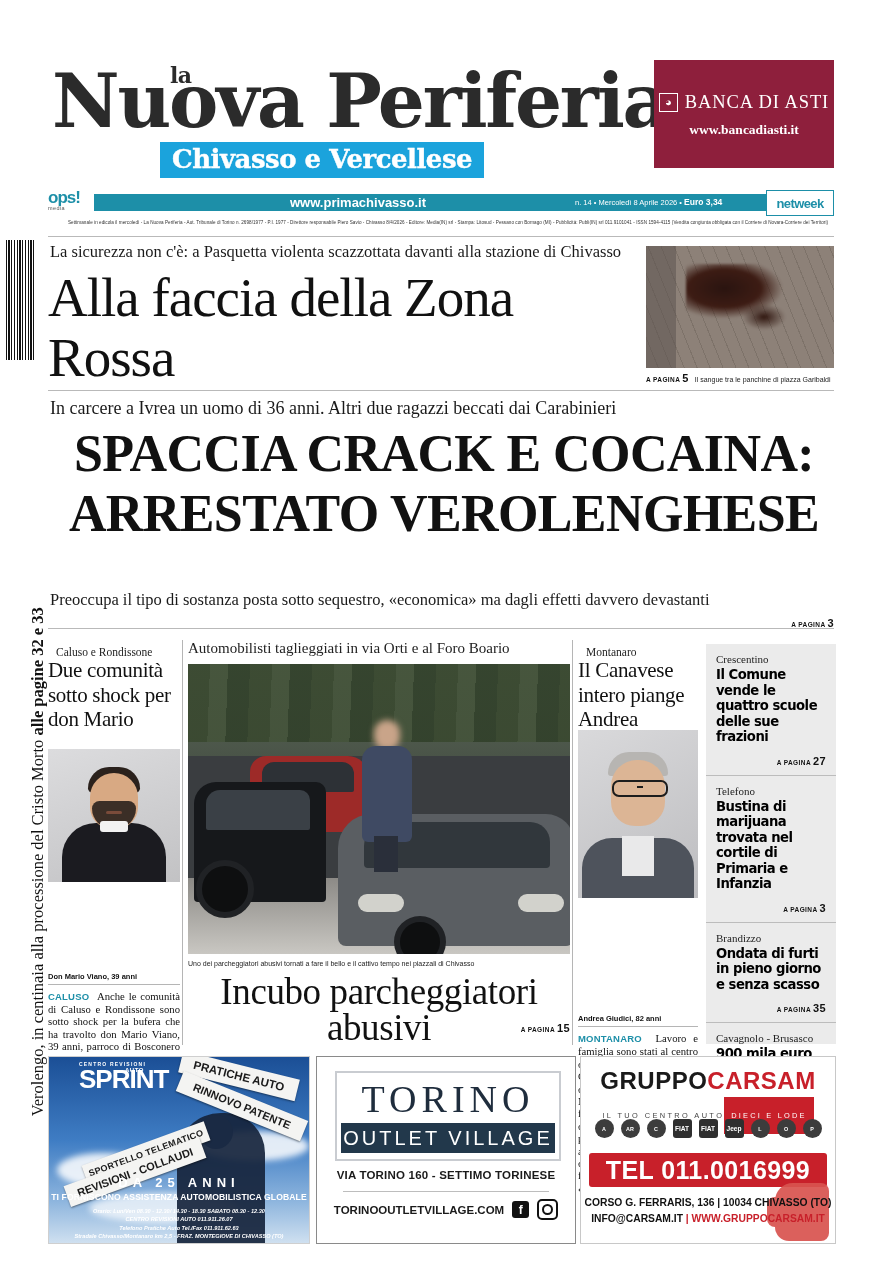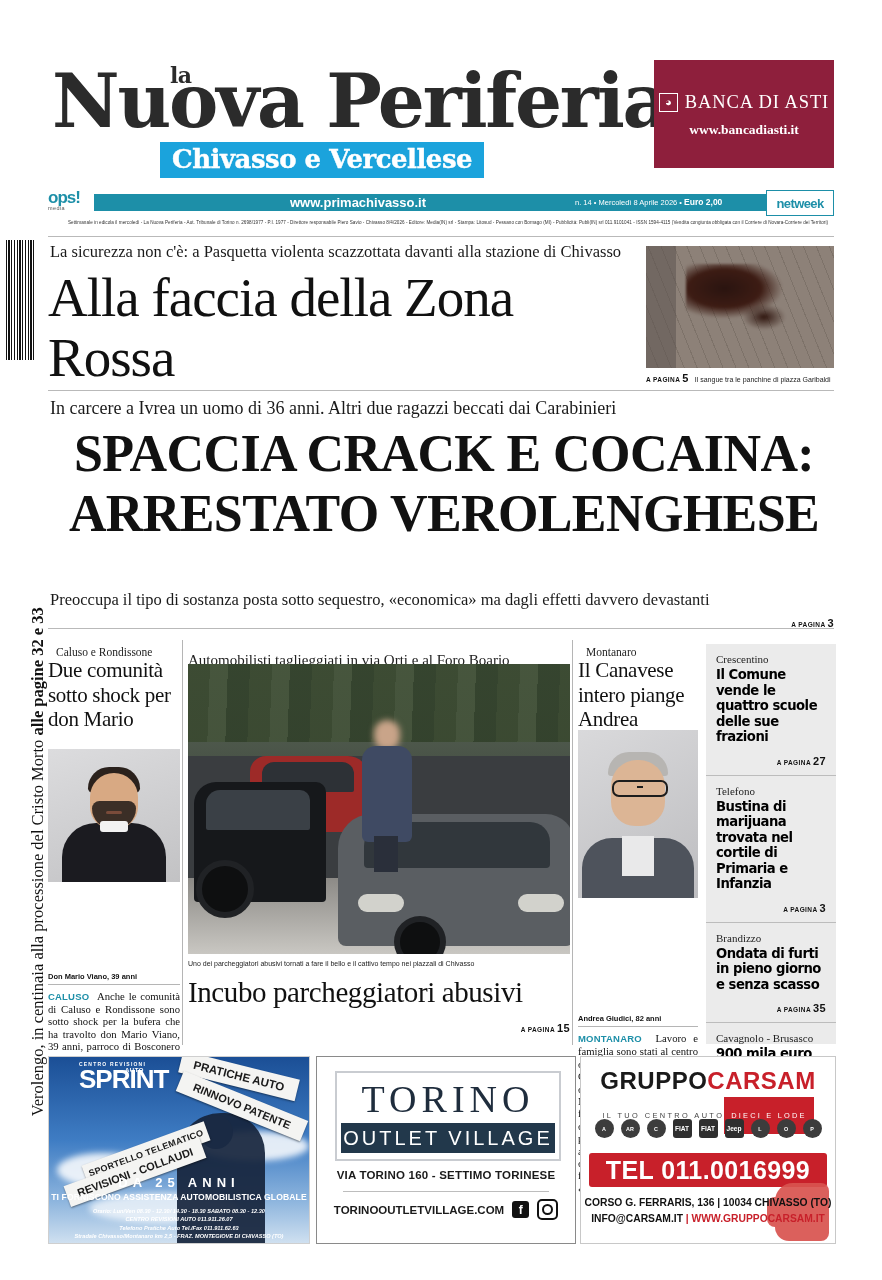--- a/index.html
+++ b/index.html
@@ -137,22 +137,22 @@
   .car-grey-win{position:absolute;left:176px;top:158px;width:186px;height:46px;background:#31373c;
     border-radius:24px 20px 4px 4px;}
   .headlight{position:absolute;width:46px;height:18px;background:#e8e6df;border-radius:9px;opacity:.85;}
   .person{position:absolute;left:172px;top:56px;width:54px;height:150px;}
   .per-head{position:absolute;left:14px;top:0;width:26px;height:30px;background:#c9a489;
     border-radius:13px;filter:blur(3px);}
   .per-coat{position:absolute;left:2px;top:26px;width:50px;height:96px;background:#3f4a63;
     border-radius:14px 14px 6px 6px;}
   .per-leg{position:absolute;left:14px;top:116px;width:24px;height:36px;background:#2a2f3a;}
   .cap-cars{position:absolute;left:0;top:320px;width:382px;}
-  .head-cars{position:absolute;left:0;top:334px;width:382px;
-    font-size:29px;line-height:36px;letter-spacing:-.4px;color:#111;}
+  .head-cars{position:absolute;left:0;top:334px;width:382px;text-align:center;
+    font-size:37px;line-height:36px;letter-spacing:-.4px;color:#111;}
 
   .photo-man{position:absolute;left:0;top:84px;width:120px;height:168px;overflow:hidden;
     background:#cfcfd1;}
   .m-bg{position:absolute;inset:0;background:linear-gradient(150deg,#d9d9db,#bdbdc0);}
   .m-body{position:absolute;left:4px;top:108px;width:112px;height:62px;background:#4e535c;
     border-radius:30px 30px 0 0;}
   .m-shirt{position:absolute;left:44px;top:106px;width:32px;height:40px;background:#e9e9ea;
     transform:rotate(0deg);}
   .m-face{position:absolute;left:33px;top:30px;width:54px;height:66px;background:#dcb595;
     border-radius:26px 26px 24px 24px;}
@@ -277,21 +277,21 @@
     </div>
   </div>
 
   <div class="infobar"></div>
   <div class="ops">
     <div class="ops-main">ops!</div>
     <div class="ops-sub">media</div>
   </div>
   <div class="ib-site">www.primachivasso.it</div>
   <div class="ib-issue">
-    <span>n. 14 • Mercoledì 8 Aprile 2026 • </span><b>Euro 2,00</b>
+    <span>n. 14 • Mercoledì 8 Aprile 2026 • </span><b>Euro 3,34</b>
   </div>
   <div class="netweek">
     <span>netweek</span>
   </div>
   <div class="colophon">Settimanale in edicola il mercoledì - La Nuova Periferia - Aut. Tribunale di Torino n. 2698/1977 - P.I. 1977 - Direttore responsabile Piero Savio - Chivasso 8/4/2026 - Editore: Media(IN) srl - Stampa: Litosud - Pessano con Bornago (MI) - Pubblicità: Publi(IN) srl 011.9101041 - ISSN 1594-4115 (Vendita congiunta obbligata con il Corriere di Novara-Corriere dei Territori)</div>
 
   <div class="rule" style="left:48px;top:236px;width:786px;height:1px;"></div>
   <div class="top-kicker">La sicurezza non c'è: a Pasquetta violenta scazzottata davanti alla stazione di Chivasso</div>
   <div class="top-head">Alla faccia della Zona Rossa</div>
 
@@ -344,21 +344,21 @@
         <span class="apagina">
           <span>A PAGINA</span>
           <span class="num">5</span>
         </span>
       </div>
     </div>
   </div>
 
   <div class="vr-thin" style="left:182px;top:640px;height:405px;"></div>
   <div class="colB">
-    <div class="kicker-sm" style="padding-left:0;font-size:15px;margin-top:12px;">Automobilisti taglieggiati in via Orti e al Foro Boario</div>
+    <div class="kicker-sm" style="padding-left:0;font-size:15px;">Automobilisti taglieggiati in via Orti e al Foro Boario</div>
     <div class="photo-cars">
       <div class="cars-sky"></div>
       <div class="cars-trees"></div>
       <div class="cars-ground"></div>
       <div class="car-red"></div>
       <div class="car-red-win"></div>
       <div class="car-dark"></div>
       <div class="car-dark-win"></div>
       <div class="wheel" style="left:8px;top:196px;width:46px;height:46px;"></div>
       <div class="car-grey"></div>

